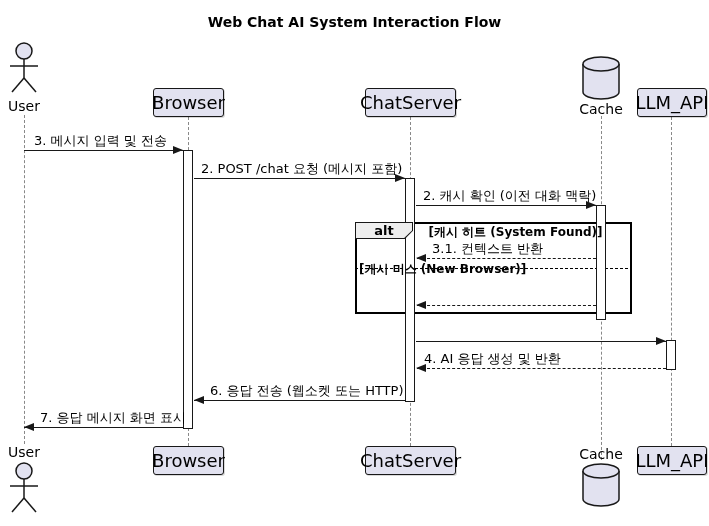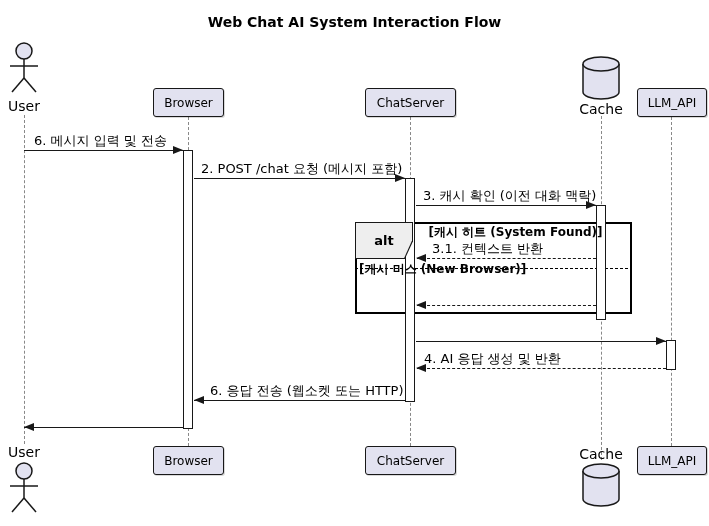--- a/index.html
+++ b/index.html
@@ -9,21 +9,21 @@
     overflow:hidden;
   }
   .title{
     position:absolute;left:0;top:14px;width:709px;text-align:center;
     font-weight:bold;font-size:14px;
   }
   .lifeline{position:absolute;width:0;border-left:1px dashed #888;z-index:1;}
   .pbox{
     position:absolute;height:27px;background:#E2E2F0;border:1px solid #181818;
     border-radius:3px;display:flex;align-items:center;justify-content:center;
-    font-size:12px;z-index:6;box-shadow:1px 1px 0 rgba(0,0,0,0.15);
+    font-size:18px;z-index:6;box-shadow:1px 1px 0 rgba(0,0,0,0.15);
   }
   .plabel{position:absolute;text-align:center;font-size:14px;z-index:6;}
   .actor,.cyl{position:absolute;z-index:6;}
   .activation{
     position:absolute;width:8px;background:#fff;border:1px solid #181818;z-index:4;
   }
   .frag{
     position:absolute;border:2px solid #000;z-index:3;background:transparent;
   }
   .frag-pent{position:absolute;z-index:5;}
@@ -83,37 +83,37 @@
   <div class="plabel" style="left:575px;top:101px;width:52px;">Cache</div>
 
   <div class="pbox" style="left:637px;top:88px;width:68px;">LLM_API</div>
 
   <div class="activation" style="left:183px;top:150px;height:277px;"></div>
   <div class="activation" style="left:405px;top:178px;height:222px;"></div>
   <div class="activation" style="left:596px;top:205px;height:113px;"></div>
   <div class="activation" style="left:666px;top:340px;height:28px;"></div>
 
   <div class="frag" style="left:355px;top:222px;width:273px;height:88px;"></div>
-  <div class="frag-pent" style="left:355px;top:222px;width:58px;height:37px;">
+  <div class="frag-pent" style="left:355px;top:222px;width:58px;height:17px;">
     <div class="outer"></div>
     <div class="inner">alt</div>
   </div>
   <div class="frag-cond" style="left:413px;top:224px;width:205px;text-align:center;">[캐시 히트 (System Found)]</div>
   <div class="frag-divider" style="left:355px;top:268px;width:273px;"></div>
   <div class="frag-cond" style="left:359px;top:261px;">[캐시 미스 (New Browser)]</div>
 
-  <div class="msg-label" style="left:34px;top:132px;">6. 메시지 입력 및 전송</div>
+  <div class="msg-label" style="left:34px;top:132px;">3. 메시지 입력 및 전송</div>
   <div class="msg-line solid" style="left:24px;top:150px;width:159px;"></div>
   <div class="arr arr-r" style="left:173px;top:146px;"></div>
 
   <div class="msg-label" style="left:201px;top:160px;">2. POST /chat 요청 (메시지 포함)</div>
   <div class="msg-line solid" style="left:194px;top:178px;width:211px;"></div>
   <div class="arr arr-r" style="left:395px;top:174px;"></div>
 
-  <div class="msg-label" style="left:423px;top:187px;">3. 캐시 확인 (이전 대화 맥락)</div>
+  <div class="msg-label" style="left:423px;top:187px;">2. 캐시 확인 (이전 대화 맥락)</div>
   <div class="msg-line solid" style="left:416px;top:205px;width:180px;"></div>
   <div class="arr arr-r" style="left:586px;top:201px;"></div>
 
   <div class="msg-label" style="left:432px;top:240px;">3.1. 컨텍스트 반환</div>
   <div class="msg-line dashed" style="left:417px;top:258px;width:179px;"></div>
   <div class="arr arr-l" style="left:416px;top:254px;"></div>
 
   <div class="msg-line dashed" style="left:417px;top:305px;width:179px;"></div>
   <div class="arr arr-l" style="left:416px;top:301px;"></div>
 
@@ -121,20 +121,21 @@
   <div class="arr arr-r" style="left:656px;top:337px;"></div>
 
   <div class="msg-label" style="left:424px;top:350px;">4. AI 응답 생성 및 반환</div>
   <div class="msg-line dashed" style="left:417px;top:368px;width:249px;"></div>
   <div class="arr arr-l" style="left:416px;top:364px;"></div>
 
   <div class="msg-label" style="left:210px;top:382px;">6. 응답 전송 (웹소켓 또는 HTTP)</div>
   <div class="msg-line solid" style="left:194px;top:400px;width:211px;"></div>
   <div class="arr arr-l" style="left:194px;top:396px;"></div>
 
+  <div class="msg-label" style="left:40px;top:409px;">7. 응답 메시지 화면 표시</div>
   <div class="msg-line solid" style="left:24px;top:427px;width:159px;"></div>
   <div class="arr arr-l" style="left:24px;top:423px;"></div>
 
   <div class="plabel" style="left:0px;top:444px;width:48px;">User</div>
   <div class="actor" style="left:7px;top:462px;">
     <svg width="34" height="52" viewBox="0 0 34 52">
       <circle cx="17" cy="9" r="8" fill="#E2E2F0" stroke="#181818" stroke-width="1.5"></circle>
       <line x1="17" y1="17" x2="17" y2="36" stroke="#181818" stroke-width="1.5"></line>
       <line x1="3" y1="24" x2="31" y2="24" stroke="#181818" stroke-width="1.5"></line>
       <line x1="17" y1="36" x2="5" y2="50" stroke="#181818" stroke-width="1.5"></line>

